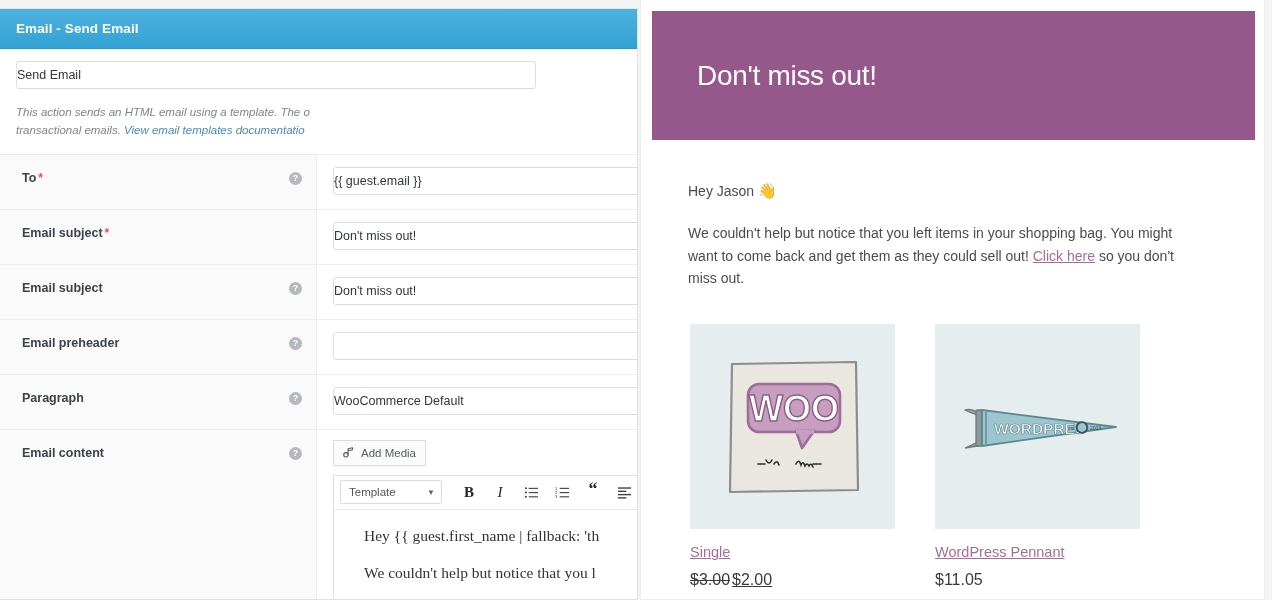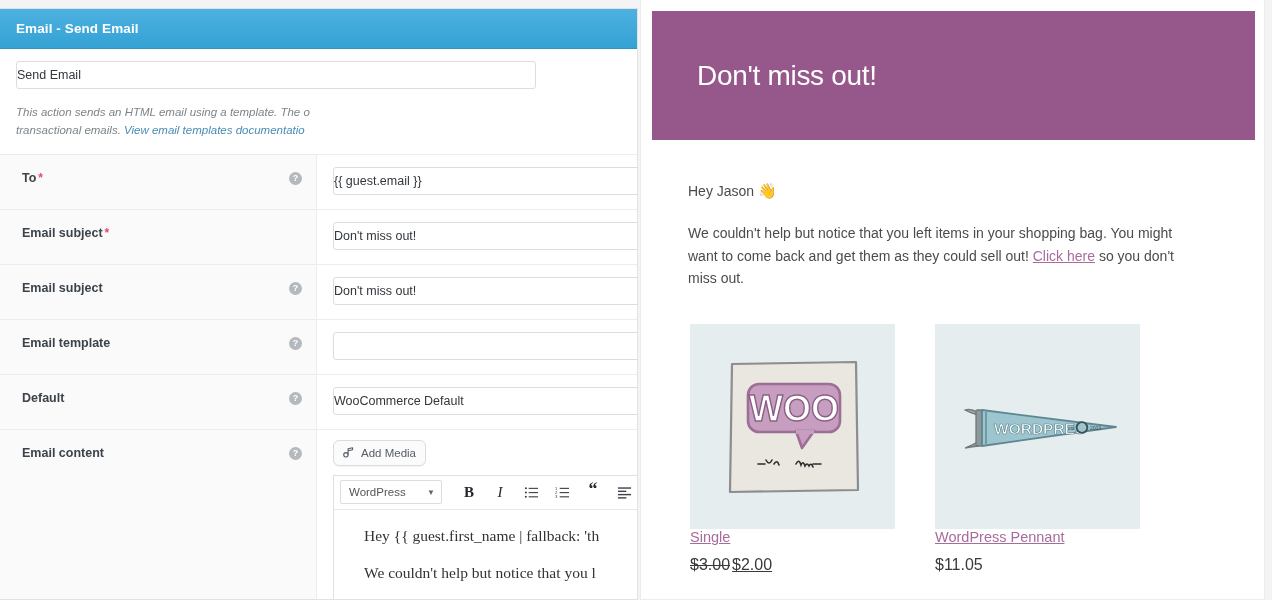--- a/index.html
+++ b/index.html
@@ -92,21 +92,21 @@
     white-space: nowrap;
   }
   .field-desc .desc-line { display: block; }
   .desc-link { color: #4a8cb5; text-decoration: none; }
 
   
   .content-row .row-field-cell { padding-top: 10px; }
   .add-media-btn {
     display: inline-flex; align-items: center; gap: 6px;
     height: 26px; padding: 0 9px 0 7px;
-    border: 1px solid #dcdcdc; border-radius: 6px;
+    border: 1px solid #dcdcdc; border-radius: 0;
     background: #fbfbfb;
     font-size: 11.5px; color: #555d66;
     box-shadow: 0 1px 0 rgba(0,0,0,0.04);
   }
   .media-icon { width: 14px; height: 14px; position: relative; display: inline-block; }
   .media-icon svg { display: block; }
 
   .editor-wrap {
     margin-top: 9px;
     width: 530px;
@@ -188,20 +188,21 @@
   .product { width: 205px; }
   .product-thumb {
     width: 205px; height: 205px;
     background: #e5edef;
     display: flex; align-items: center; justify-content: center;
     overflow: hidden;
   }
   .product-thumb svg { display: block; }
   .product-name {
     display: block;
+    margin-top: 15px;
     font-size: 14.5px;
     color: #a86c9c;
   }
   .product-price { margin-top: 11px; font-size: 16px; color: #3a3a3a; }
   .price-old { text-decoration: line-through; color: #3a3a3a; }
   .price-new { text-decoration: underline; color: #3a3a3a; margin-left: 2px; }
 </style>
 </head>
 <body>
 
@@ -249,31 +250,31 @@
           <span class="row-label">Email subject</span>
           <span class="help-icon">?</span>
         </div>
         <div class="row-field-cell">
           <div class="text-input">Don't miss out!</div>
         </div>
       </div>
 
       <div class="form-row">
         <div class="row-label-cell">
-          <span class="row-label">Email template</span>
+          <span class="row-label">Email preheader</span>
           <span class="help-icon">?</span>
         </div>
         <div class="row-field-cell">
           <div class="text-input empty"></div>
         </div>
       </div>
 
       <div class="form-row">
         <div class="row-label-cell">
-          <span class="row-label">Default</span>
+          <span class="row-label">Paragraph</span>
           <span class="help-icon">?</span>
         </div>
         <div class="row-field-cell">
           <div class="text-input">WooCommerce Default</div>
         </div>
       </div>
 
       <div class="form-row content-row">
         <div class="row-label-cell">
           <span class="row-label">Email content</span>
@@ -288,21 +289,21 @@
                 <path d="M10.1 12.6 V4 L16.5 2.6 V5.4 L10.1 6.8" fill="none" stroke="#555d66" stroke-width="1.6" stroke-linejoin="round"></path>
               </svg>
             </span>
             <span>Add Media</span>
           </div>
 
           <div class="editor-wrap">
             <div class="editor-toolbar">
 
               <div class="para-select">
-                <span>WordPress</span>
+                <span>Template</span>
                 <span class="caret">▼</span>
               </div>
 
               <div class="tb-btn tb-bold">B</div>
               <div class="tb-btn tb-ital">I</div>
 
               <div class="tb-btn">
                 <svg width="15" height="15" viewBox="0 0 16 16">
                   <circle cx="2" cy="3.5" r="1.1" fill="#3c434a"></circle>
                   <circle cx="2" cy="8" r="1.1" fill="#3c434a"></circle>

